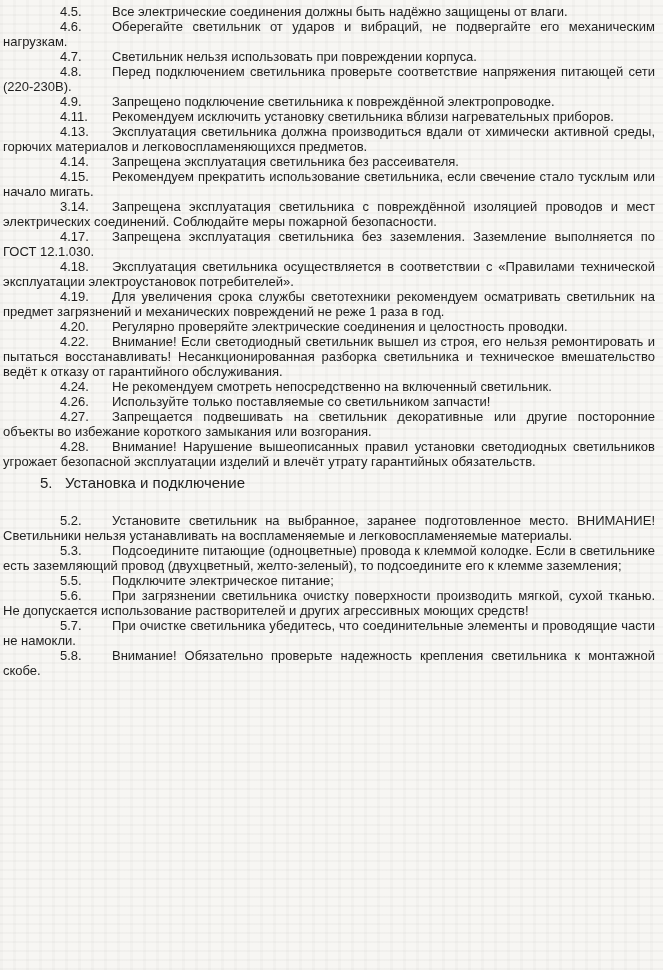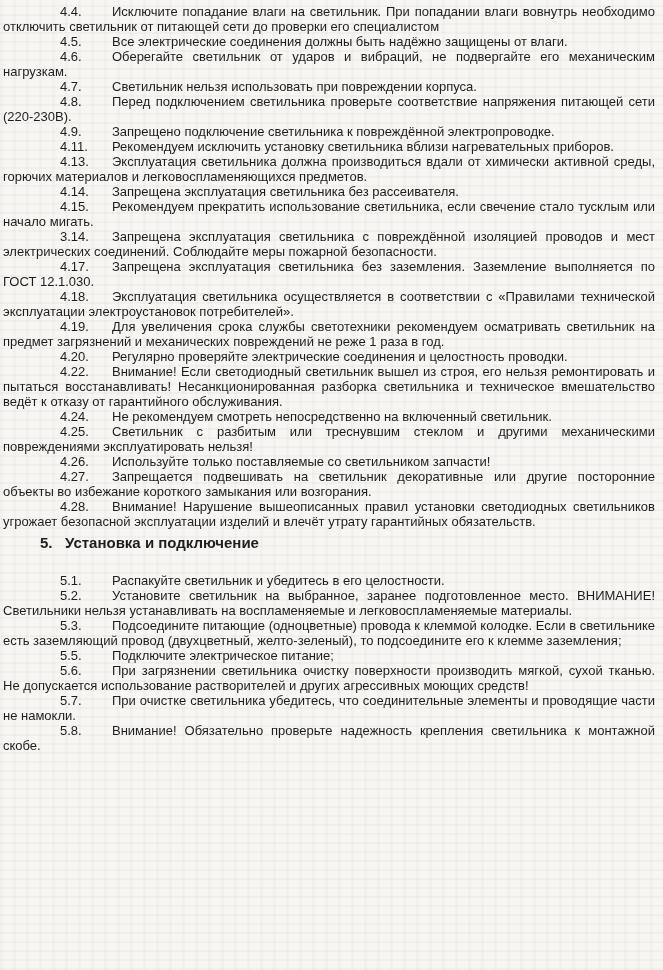--- a/index.html
+++ b/index.html
@@ -28,34 +28,33 @@
   .num {
     display: inline-block;
     width: 52px;
     text-indent: 0;
   }
   .heading {
     margin: 4px 0 21px 0;
     padding-left: 37px;
     font-size: 15px;
     line-height: 19px;
-    font-weight: 700;
+    font-weight: 400;
     text-indent: 0;
   }
   .h-num {
     display: inline-block;
     width: 25px;
   }
 </style>
 </head>
 <body>
 
 <div class="page" style="background-color: rgb(247, 246, 243); color: rgb(30, 30, 30);">
   <div class="clauses" id="section4-list">
-  <p class="item"><span class="num">4.4.</span><span>Исключите попадание влаги на светильник. При попадании влаги вовнутрь необходимо отключить светильник от питающей сети до проверки его специалистом</span></p>
 
   <p class="item"><span class="num">4.5.</span><span>Все электрические соединения должны быть надёжно защищены от влаги.</span></p>
 
   <p class="item"><span class="num">4.6.</span><span>Оберегайте светильник от ударов и вибраций, не подвергайте его механическим нагрузкам.</span></p>
 
   <p class="item"><span class="num">4.7.</span><span>Светильник нельзя использовать при повреждении корпуса.</span></p>
 
   <p class="item"><span class="num">4.8.</span><span>Перед подключением светильника проверьте соответствие напряжения питающей сети (220-230В).</span></p>
 
   <p class="item"><span class="num">4.9.</span><span>Запрещено подключение светильника к повреждённой электропроводке.</span></p>
@@ -79,33 +78,31 @@
   <p class="item"><span class="num">4.19.</span><span>Для увеличения срока службы светотехники рекомендуем осматривать светильник на предмет загрязнений и механических повреждений не реже 1 раза в год.</span></p>
 
   <p class="item"><span class="num">4.20.</span><span>Регулярно проверяйте электрические соединения и целостность проводки.</span></p>
 
 
   <p class="item"><span class="num">4.22.</span><span>Внимание! Если светодиодный светильник вышел из строя, его нельзя ремонтировать и пытаться восстанавливать! Несанкционированная разборка светильника и техническое вмешательство ведёт к отказу от гарантийного обслуживания.</span></p>
 
 
   <p class="item"><span class="num">4.24.</span><span>Не рекомендуем смотреть непосредственно на включенный светильник.</span></p>
 
-  <p class="item"><span class="num">4.25.</span><span>Светильник с разбитым или треснувшим стеклом и другими механическими повреждениями эксплуатировать нельзя!</span></p>
 
   <p class="item"><span class="num">4.26.</span><span>Используйте только поставляемые со светильником запчасти!</span></p>
 
   <p class="item"><span class="num">4.27.</span><span>Запрещается подвешивать на светильник декоративные или другие посторонние объекты во избежание короткого замыкания или возгорания.</span></p>
 
   <p class="item"><span class="num">4.28.</span><span>Внимание! Нарушение вышеописанных правил установки светодиодных светильников угрожает безопасной эксплуатации изделий и влечёт утрату гарантийных обязательств.</span></p>
 </div>
 
   <h2 class="heading"><span class="h-num">5.</span><span>Установка и подключение</span></h2>
 
   <div class="clauses" id="section5-list">
-  <p class="item"><span class="num">5.1.</span><span>Распакуйте светильник и убедитесь в его целостности.</span></p>
 
   <p class="item"><span class="num">5.2.</span><span>Установите светильник на выбранное, заранее подготовленное место. ВНИМАНИЕ! Светильники нельзя устанавливать на воспламеняемые и легковоспламеняемые материалы.</span></p>
 
   <p class="item"><span class="num">5.3.</span><span>Подсоедините питающие (одноцветные) провода к клеммой колодке. Если в светильнике есть заземляющий провод (двухцветный, желто-зеленый), то подсоедините его к клемме заземления;</span></p>
 
 
   <p class="item"><span class="num">5.5.</span><span>Подключите электрическое питание;</span></p>
 
   <p class="item"><span class="num">5.6.</span><span>При загрязнении светильника очистку поверхности производить мягкой, сухой тканью. Не допускается использование растворителей и других агрессивных моющих средств!</span></p>
 

